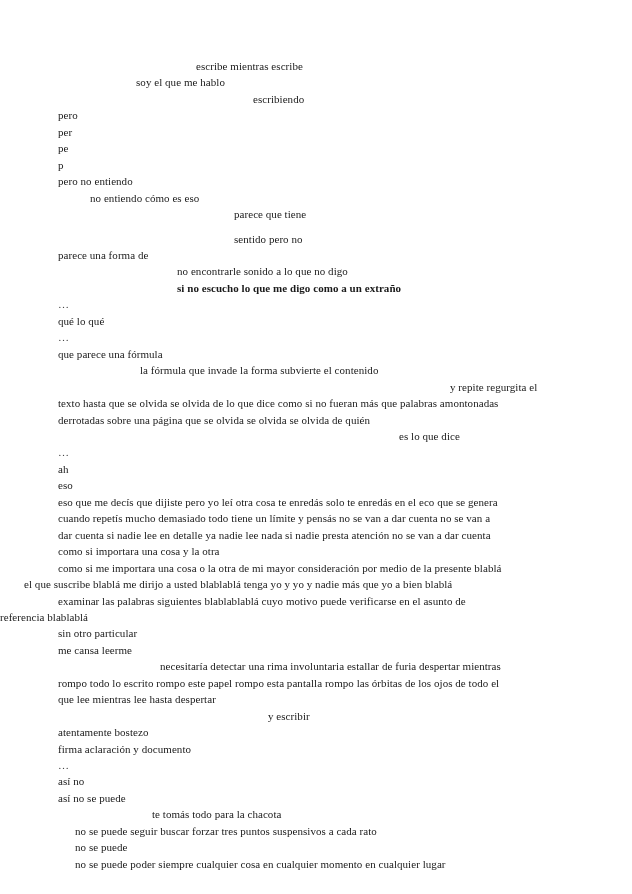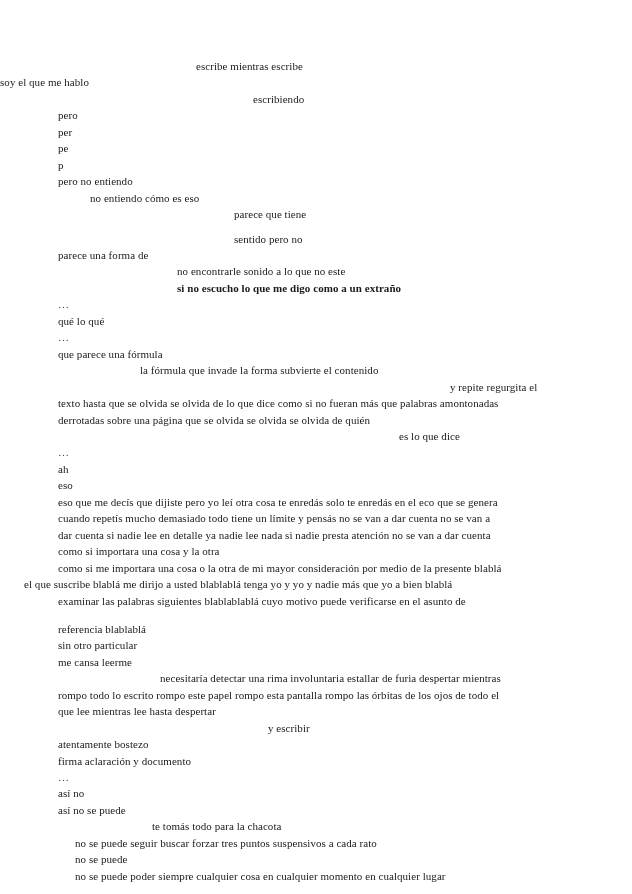--- a/index.html
+++ b/index.html
@@ -38,53 +38,53 @@
   .line.ellipsis {
     color: #3a3a3a;
   }
 </style>
 </head>
 <body>
 
 <div class="page">
   <div class="poem" id="poem-body">
       <div class="line" style="padding-left: 196px;">escribe mientras escribe</div>
-      <div class="line" style=" font-family: Liberation Serif, serif;">soy el que me hablo</div>
+      <div class="line" style="padding-left: 136px; font-family: Liberation Serif, serif;">soy el que me hablo</div>
       <div class="line" style="padding-left: 253px;">escribiendo</div>
       <div class="line" style="padding-left: 58px;">pero</div>
       <div class="line" style="padding-left: 58px;">per</div>
       <div class="line" style="padding-left: 58px;">pe</div>
       <div class="line" style="padding-left: 58px;">p</div>
       <div class="line" style="padding-left: 58px;">pero no entiendo</div>
       <div class="line" style="padding-left: 90px;">no entiendo cómo es eso</div>
       <div class="line" style="padding-left: 234px;">parece que tiene</div>
       <div class="line" style="padding-left: 234px; margin-top: 8px;">sentido pero no</div>
       <div class="line" style="padding-left: 58px;">parece una forma de</div>
-      <div class="line" style="padding-left: 177px;">no encontrarle sonido a lo que no este</div>
+      <div class="line" style="padding-left: 177px;">no encontrarle sonido a lo que no digo</div>
       <div class="line" style="padding-left: 177px; font-weight: bold;">si no escucho lo que me digo como a un extraño</div>
       <div class="line ellipsis" style="padding-left: 58px;">…</div>
       <div class="line" style="padding-left: 58px;">qué lo qué</div>
       <div class="line ellipsis" style="padding-left: 58px;">…</div>
       <div class="line" style="padding-left: 58px;">que parece una fórmula</div>
       <div class="line" style="padding-left: 140px;">la fórmula que invade la forma subvierte el contenido</div>
       <div class="line" style="padding-left: 450px;">y repite regurgita el</div>
       <div class="line" style="padding-left: 58px;">texto hasta que se olvida se olvida de lo que dice como si no fueran más que palabras amontonadas</div>
       <div class="line" style="padding-left: 58px;">derrotadas sobre una página que se olvida se olvida se olvida de quién</div>
       <div class="line" style="padding-left: 399px;">es lo que dice</div>
       <div class="line ellipsis" style="padding-left: 58px;">…</div>
       <div class="line" style="padding-left: 58px;">ah</div>
       <div class="line" style="padding-left: 58px;">eso</div>
       <div class="line" style="padding-left: 58px;">eso que me decís que dijiste pero yo leí otra cosa te enredás solo te enredás en el eco que se genera</div>
       <div class="line" style="padding-left: 58px;">cuando repetís mucho demasiado todo tiene un límite y pensás no se van a dar cuenta no se van a</div>
       <div class="line" style="padding-left: 58px;">dar cuenta si nadie lee en detalle ya nadie lee nada si nadie presta atención no se van a dar cuenta</div>
       <div class="line" style="padding-left: 58px;">como si importara una cosa y la otra</div>
       <div class="line" style="padding-left: 58px;">como si me importara una cosa o la otra de mi mayor consideración por medio de la presente blablá</div>
       <div class="line" style="padding-left: 24px;">el que suscribe blablá me dirijo a usted blablablá tenga yo y yo y nadie más que yo a bien blablá</div>
       <div class="line" style="padding-left: 58px;">examinar las palabras siguientes blablablablá cuyo motivo puede verificarse en el asunto de</div>
-      <div class="line" style="padding-left: 58px; margin-top: 12px;">referencia blablablá</div>
+      <div class="line" style="">referencia blablablá</div>
       <div class="line" style="padding-left: 58px;">sin otro particular</div>
       <div class="line" style="padding-left: 58px;">me cansa leerme</div>
       <div class="line" style="padding-left: 160px;">necesitaría detectar una rima involuntaria estallar de furia despertar mientras</div>
       <div class="line" style="padding-left: 58px;">rompo todo lo escrito rompo este papel rompo esta pantalla rompo las órbitas de los ojos de todo el</div>
       <div class="line" style="padding-left: 58px;">que lee mientras lee hasta despertar</div>
       <div class="line" style="padding-left: 268px;">y escribir</div>
       <div class="line" style="padding-left: 58px;">atentamente bostezo</div>
       <div class="line" style="padding-left: 58px;">firma aclaración y documento</div>
       <div class="line ellipsis" style="padding-left: 58px;">…</div>
       <div class="line" style="padding-left: 58px;">así no</div>

